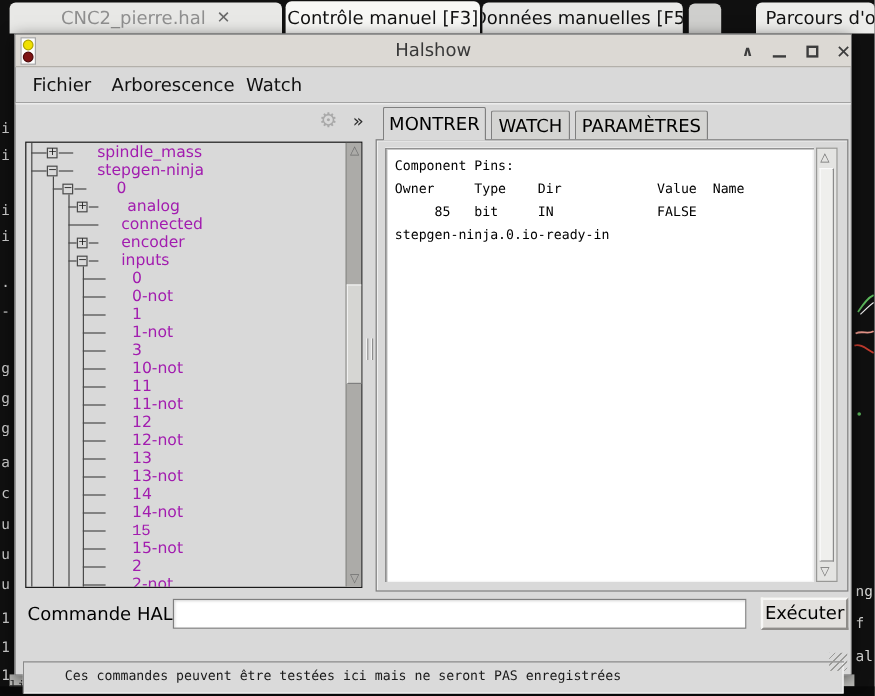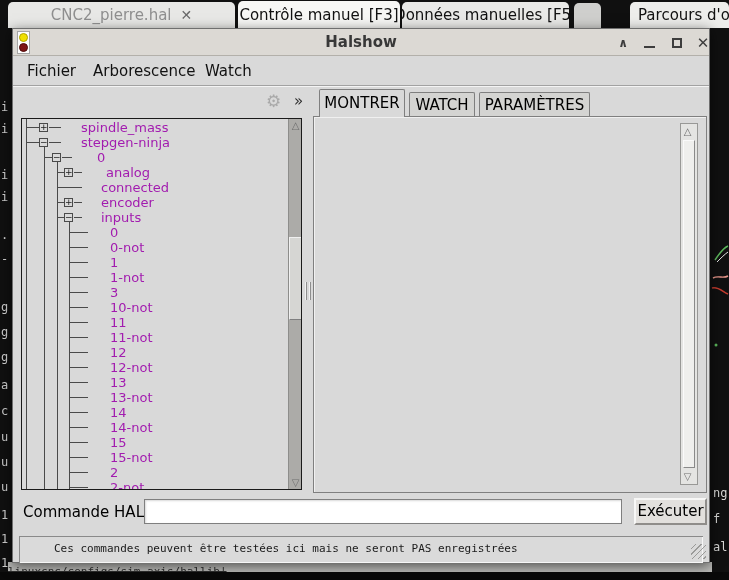--- a/index.html
+++ b/index.html
@@ -33,21 +33,21 @@
   #win { position:absolute; left:12px; top:28px; width:698px; height:535px;
          background:#d9d9d9; border:1px solid #6f6f6f;
          box-shadow:0 3px 12px rgba(0,0,0,.6); }
   #titlebar { position:absolute; left:0; top:0; width:696px; height:27px;
               background:#dcd9d4; border-bottom:1px solid #b3b0aa; }
   #win-icon { position:absolute; left:4px; top:2px; width:13px; height:23px;
               background:#fdfdfd; border:1px solid #a5a5a5; }
   #win-icon .c1 { position:absolute; left:1px; top:1px; width:9px; height:9px; border-radius:50%; }
   #win-icon .c2 { position:absolute; left:1px; top:11px; width:9px; height:9px; border-radius:50%; }
   #title-text { position:absolute; left:0; right:0; top:0; height:27px; text-align:center;
-                line-height:26px; font-weight:bold; font-size:15px; color:#383838; }
+                line-height:26px; font-weight:normal; font-size:15px; color:#383838; }
   .tb-btn { position:absolute; top:0; height:27px; width:20px; color:#3d3d3d; cursor:default;
             display:flex; align-items:center; justify-content:center; }
   #btn-shade { left:600px; font-size:12px; font-weight:bold; }
   #btn-min   { left:626px; }
   #btn-min i { display:block; width:11px; height:2px; background:#3d3d3d; margin-top:9px; }
   #btn-max   { left:654px; }
   #btn-max i { display:block; width:10px; height:10px; border:2px solid #3d3d3d; }
   #btn-close { left:680px; font-size:15px; font-weight:bold; }
 
   .menu-item { position:absolute; top:28px; height:28px; line-height:28px; font-size:15px; color:#111; padding:0 4px; }
@@ -108,21 +108,21 @@
 
   
   #cmd-label { position:absolute; left:10px; top:471px; height:25px; line-height:25px; font-size:15px; color:#000; }
   #cmd-input { position:absolute; left:131px; top:470px; width:478px; height:25px; background:#fff;
                border:1px solid #7f7f7f; box-shadow:inset 1px 1px 2px rgba(0,0,0,.15);
                font-size:14px; padding:0 5px; outline:none; }
   #exec-btn { position:absolute; left:621px; top:469px; width:73px; height:27px; background:#e2e0dd;
               border-top:2px solid #f7f7f6; border-left:2px solid #f7f7f6;
               border-bottom:2px solid #8f8d8a; border-right:2px solid #8f8d8a;
               font-size:15px; color:#000; text-align:center; line-height:23px; }
-  #status-frame { position:absolute; left:6px; top:507px; width:684px; height:27px; background:#dadada;
+  #status-frame { position:absolute; left:6px; top:522px; width:684px; height:27px; background:#dadada;
                   box-shadow:inset 1px 1px 0 #8a8a8a, inset -1px -1px 0 #f6f6f6; overflow:hidden;padding-left:28px; }
   #status-frame span { display:block; font-size:11px; line-height:26px; padding-left:7px; color:#1a1a1a; white-space:nowrap; }
   #grip { position:absolute; right:3px; bottom:3px; width:15px; height:15px;
           background:repeating-linear-gradient(135deg, transparent 0 3px, #99публ 0 0);
           background:repeating-linear-gradient(135deg, transparent 0 3px, #9a9a98 3px 4px); }
 </style>
 </head>
 <body>
 
 <div id="screen">
@@ -300,21 +300,21 @@
             <span class="tlabel" style="left: 88px;">13-not</span>
           </div>
           <div class="trow" style="top: 286px;">
             <span class="tick" style="left: 47px; width: 19px;"></span>
             <span class="tlabel" style="left: 88px;">14</span>
           </div>
           <div class="trow" style="top: 301px;">
             <span class="tick" style="left: 47px; width: 19px;"></span>
             <span class="tlabel" style="left: 88px;">14-not</span>
           </div>
-          <div class="trow" style="top: 316px;">
+          <div class="trow" style="top: 316px; font-family: Liberation Mono, monospace;">
             <span class="tick" style="left: 47px; width: 19px;"></span>
             <span class="tlabel" style="left: 88px;">15</span>
           </div>
           <div class="trow" style="top: 331px;">
             <span class="tick" style="left: 47px; width: 19px;"></span>
             <span class="tlabel" style="left: 88px;">15-not</span>
           </div>
           <div class="trow" style="top: 346px;">
             <span class="tick" style="left: 47px; width: 19px;"></span>
             <span class="tlabel" style="left: 88px;">2</span>
@@ -332,20 +332,26 @@
     </div>
 
     <div class="sash" id="sash1"></div>
     <div class="sash" id="sash2"></div>
 
     <div class="nb-tab" id="tab-montrer">MONTRER</div>
     <div class="nb-tab" id="tab-watch">WATCH</div>
     <div class="nb-tab" id="tab-params">PARAMÈTRES</div>
     <div id="nb-panel"></div>
 
+    <div id="out-area">
+      <pre id="out-pre">Component Pins:
+Owner     Type    Dir            Value  Name
+     85   bit     IN             FALSE
+stepgen-ninja.0.io-ready-in</pre>
+    </div>
     <div class="sb" id="out-sb">
       <span class="sb-arrow up">△</span>
       <div id="out-thumb"></div>
       <span class="sb-arrow down">▽</span>
     </div>
 
     <div id="cmd-label">Commande HAL :</div>
     <input id="cmd-input" type="text" value="" style="">
     <div id="exec-btn">Exécuter</div>
 

